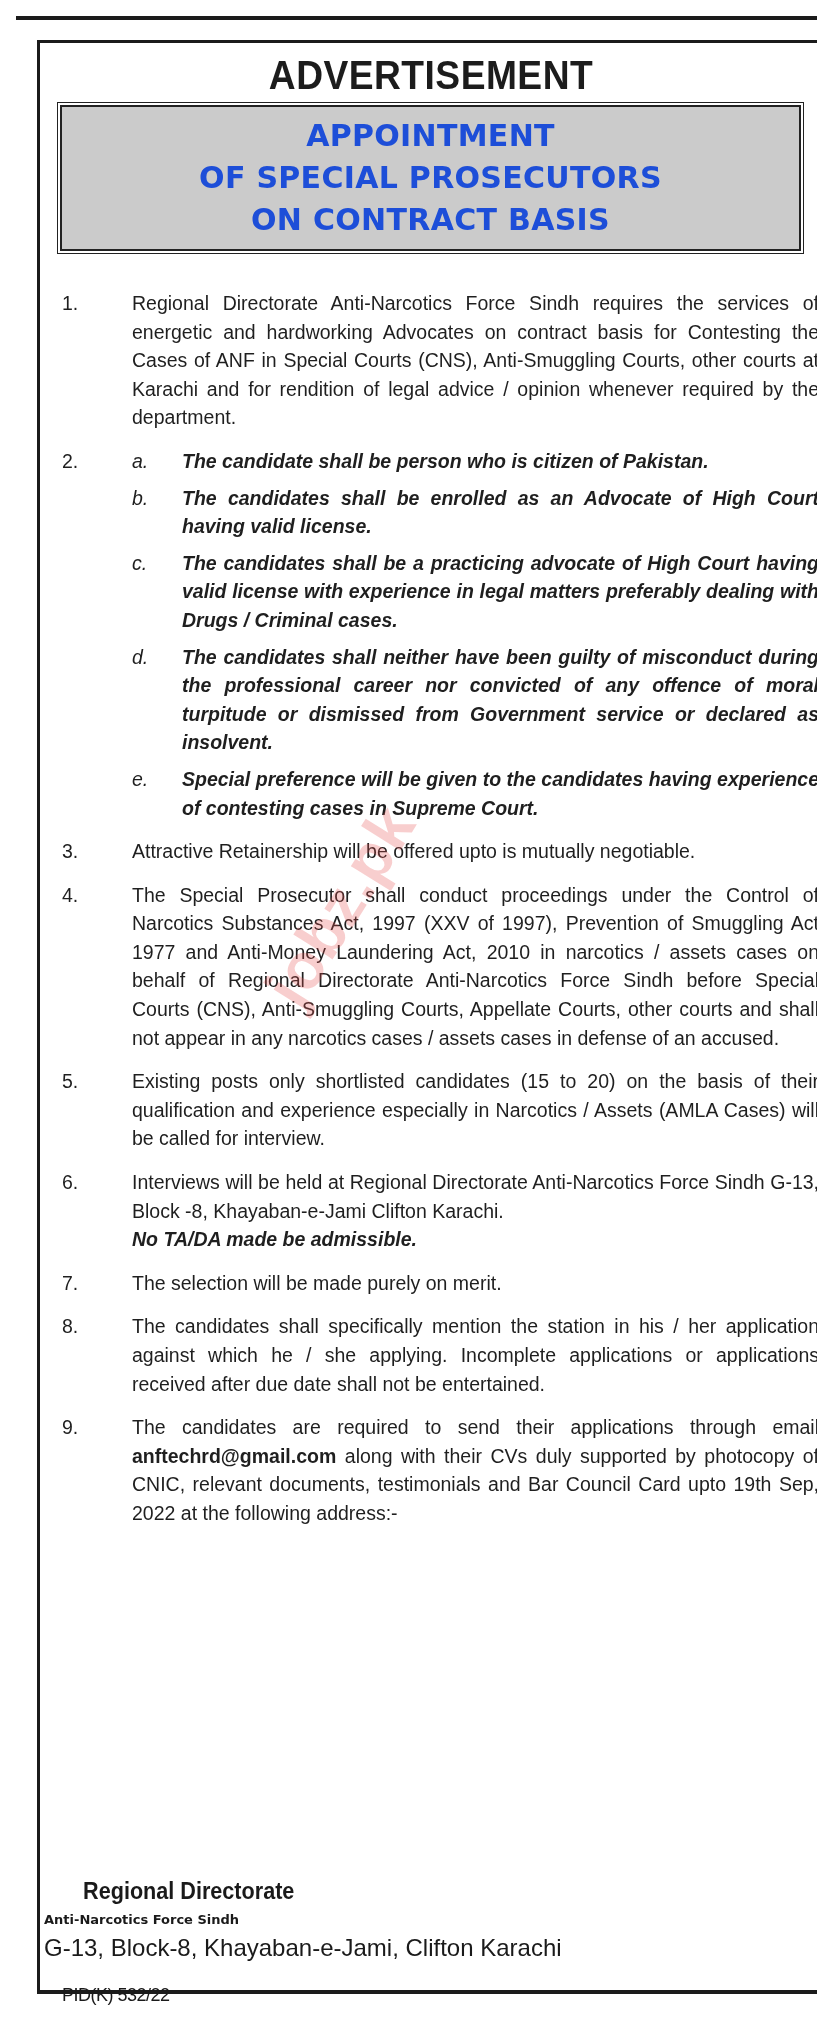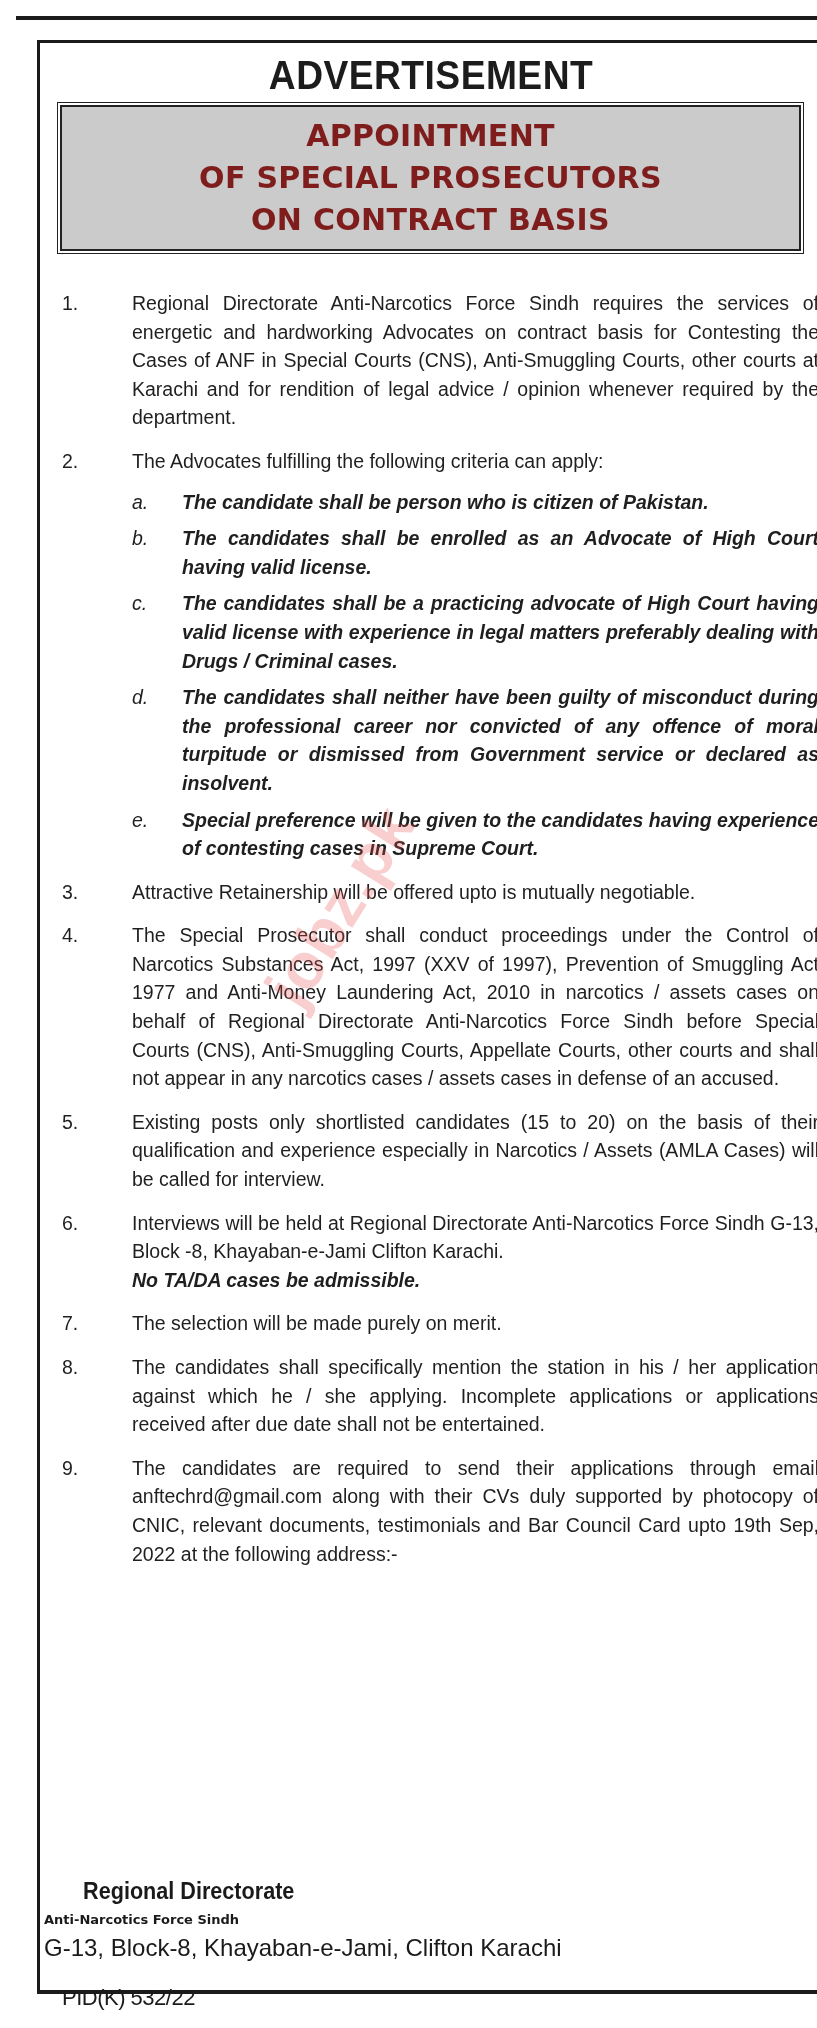--- a/index.html
+++ b/index.html
@@ -58,21 +58,21 @@
     border: 2px solid #222;
     outline: 1px solid #222;
     outline-offset: 2px;
   }
   .headline-line {
     text-align: center;
     font-family: "DejaVu Sans", sans-serif;
     font-weight: bold;
     font-size: 30px;
     line-height: 42px;
-    color: #7f1d1d;
+    color: #1d4ed8;
     letter-spacing: 0.3px;
   }
   .headline-inner {
     position: absolute;
     left: 0; right: 0;
     top: 8px;
   }
   .items {
     position: absolute;
     left: 22px;
@@ -112,21 +112,21 @@
     position: absolute;
     left: 0;
     top: 0;
     font-weight: normal;
   }
   .emph {
     font-weight: bold;
     font-style: italic;
   }
   .email {
-    font-weight: normal;
+    font-weight: bold;
   }
   .sign-block {
     position: absolute;
     left: 4px;
     top: 1833px;
     width: 100%;
   }
   .sign-org {
     font-size: 24px;
     font-weight: bold;
@@ -140,21 +140,21 @@
     line-height: 28px;
   }
   .sign-line {
     font-size: 24px;
     line-height: 28px;
   }
   .pid {
     position: absolute;
     left: 22px;
     top: 1942px;
-    font-size: 22px;
+    font-size: 18px;
     letter-spacing: -0.5px;
   }
   .watermark {
     position: absolute;
     left: 250px;
     top: 980px;
     font-size: 64px;
     font-weight: bold;
     color: rgba(230, 80, 80, 0.28);
     transform: rotate(-58deg);
@@ -183,21 +183,20 @@
 
   <div class="items">
 
     <div class="item">
       <span class="num">1.</span>
       <span>Regional Directorate Anti-Narcotics Force Sindh requires the services of energetic and hardworking Advocates on contract basis for Contesting the Cases of ANF in Special Courts (CNS), Anti-Smuggling Courts, other courts at Karachi and for rendition of legal advice / opinion whenever required by the department.</span>
     </div>
 
     <div class="item">
       <span class="num">2.</span>
-      <span>The Advocates fulfilling the following criteria can apply:</span>
       <div class="sub-list">
         <div class="sub-item">
           <span class="sub-letter">a.</span>
           <span>The candidate shall be person who is citizen of Pakistan.</span>
         </div>
         <div class="sub-item">
           <span class="sub-letter">b.</span>
           <span>The candidates shall be enrolled as an Advocate of High Court having valid license.</span>
         </div>
         <div class="sub-item">
@@ -227,21 +226,21 @@
 
     <div class="item">
       <span class="num">5.</span>
       <span>Existing posts only shortlisted candidates (15 to 20) on the basis of their qualification and experience especially in Narcotics / Assets (AMLA Cases) will be called for interview.</span>
     </div>
 
     <div class="item">
       <span class="num">6.</span>
       <span>Interviews will be held at Regional Directorate Anti-Narcotics Force Sindh G-13, Block -8, Khayaban-e-Jami Clifton Karachi.</span>
       <br>
-      <span class="emph">No TA/DA cases be admissible.</span>
+      <span class="emph">No TA/DA made be admissible.</span>
     </div>
 
     <div class="item">
       <span class="num">7.</span>
       <span>The selection will be made purely on merit.</span>
     </div>
 
     <div class="item">
       <span class="num">8.</span>
       <span>The candidates shall specifically mention the station in his / her application against which he / she applying. Incomplete applications or applications received after due date shall not be entertained.</span>

